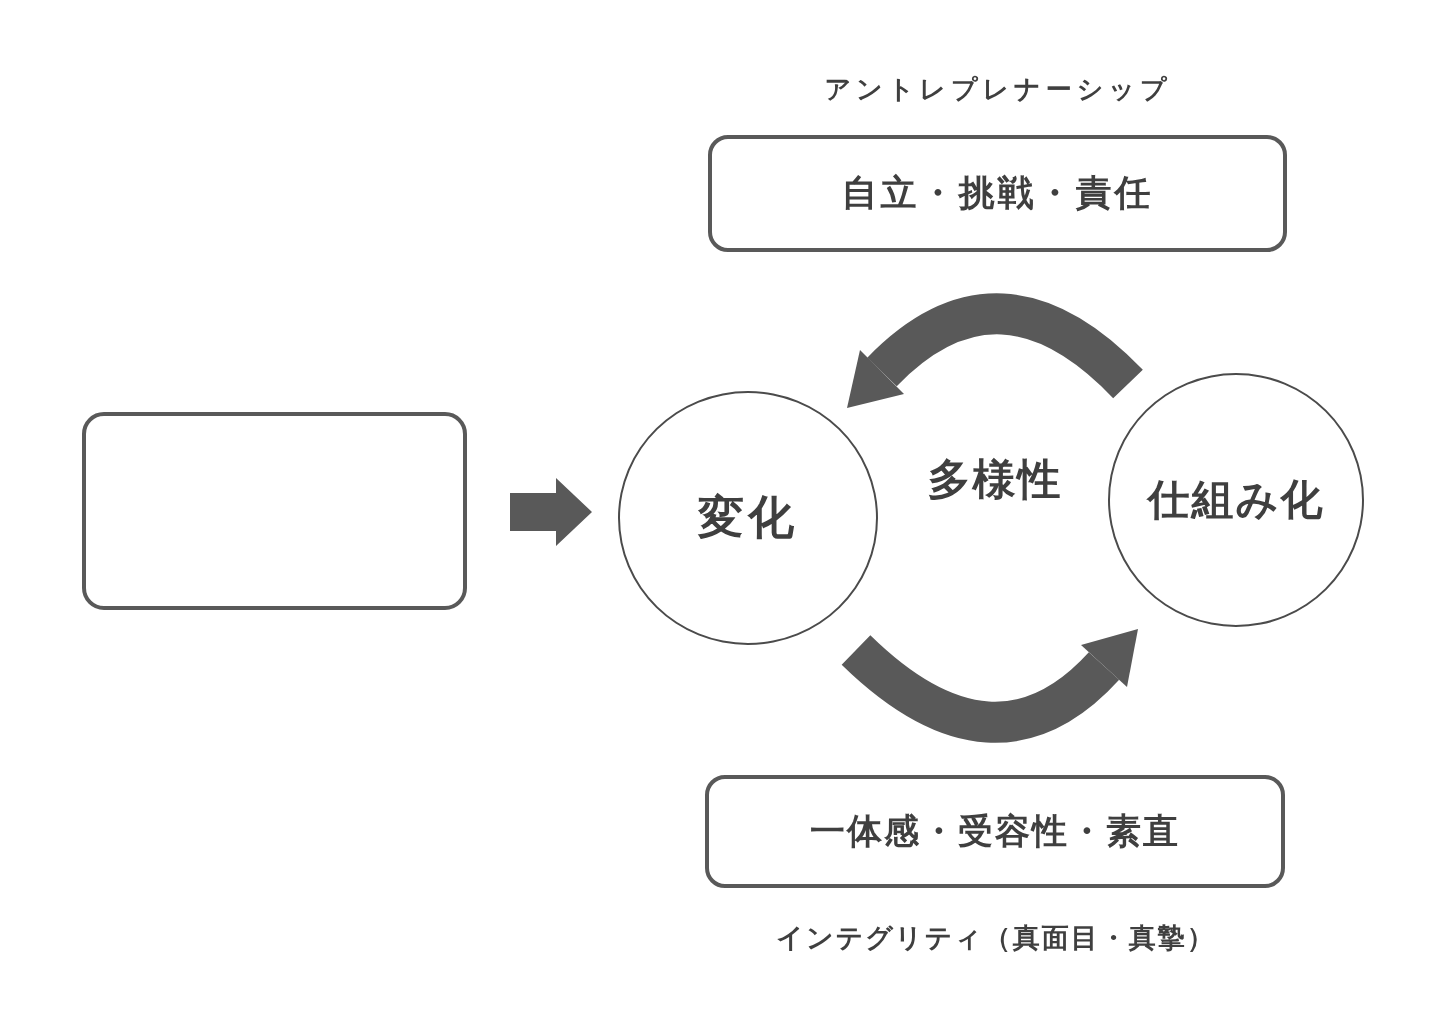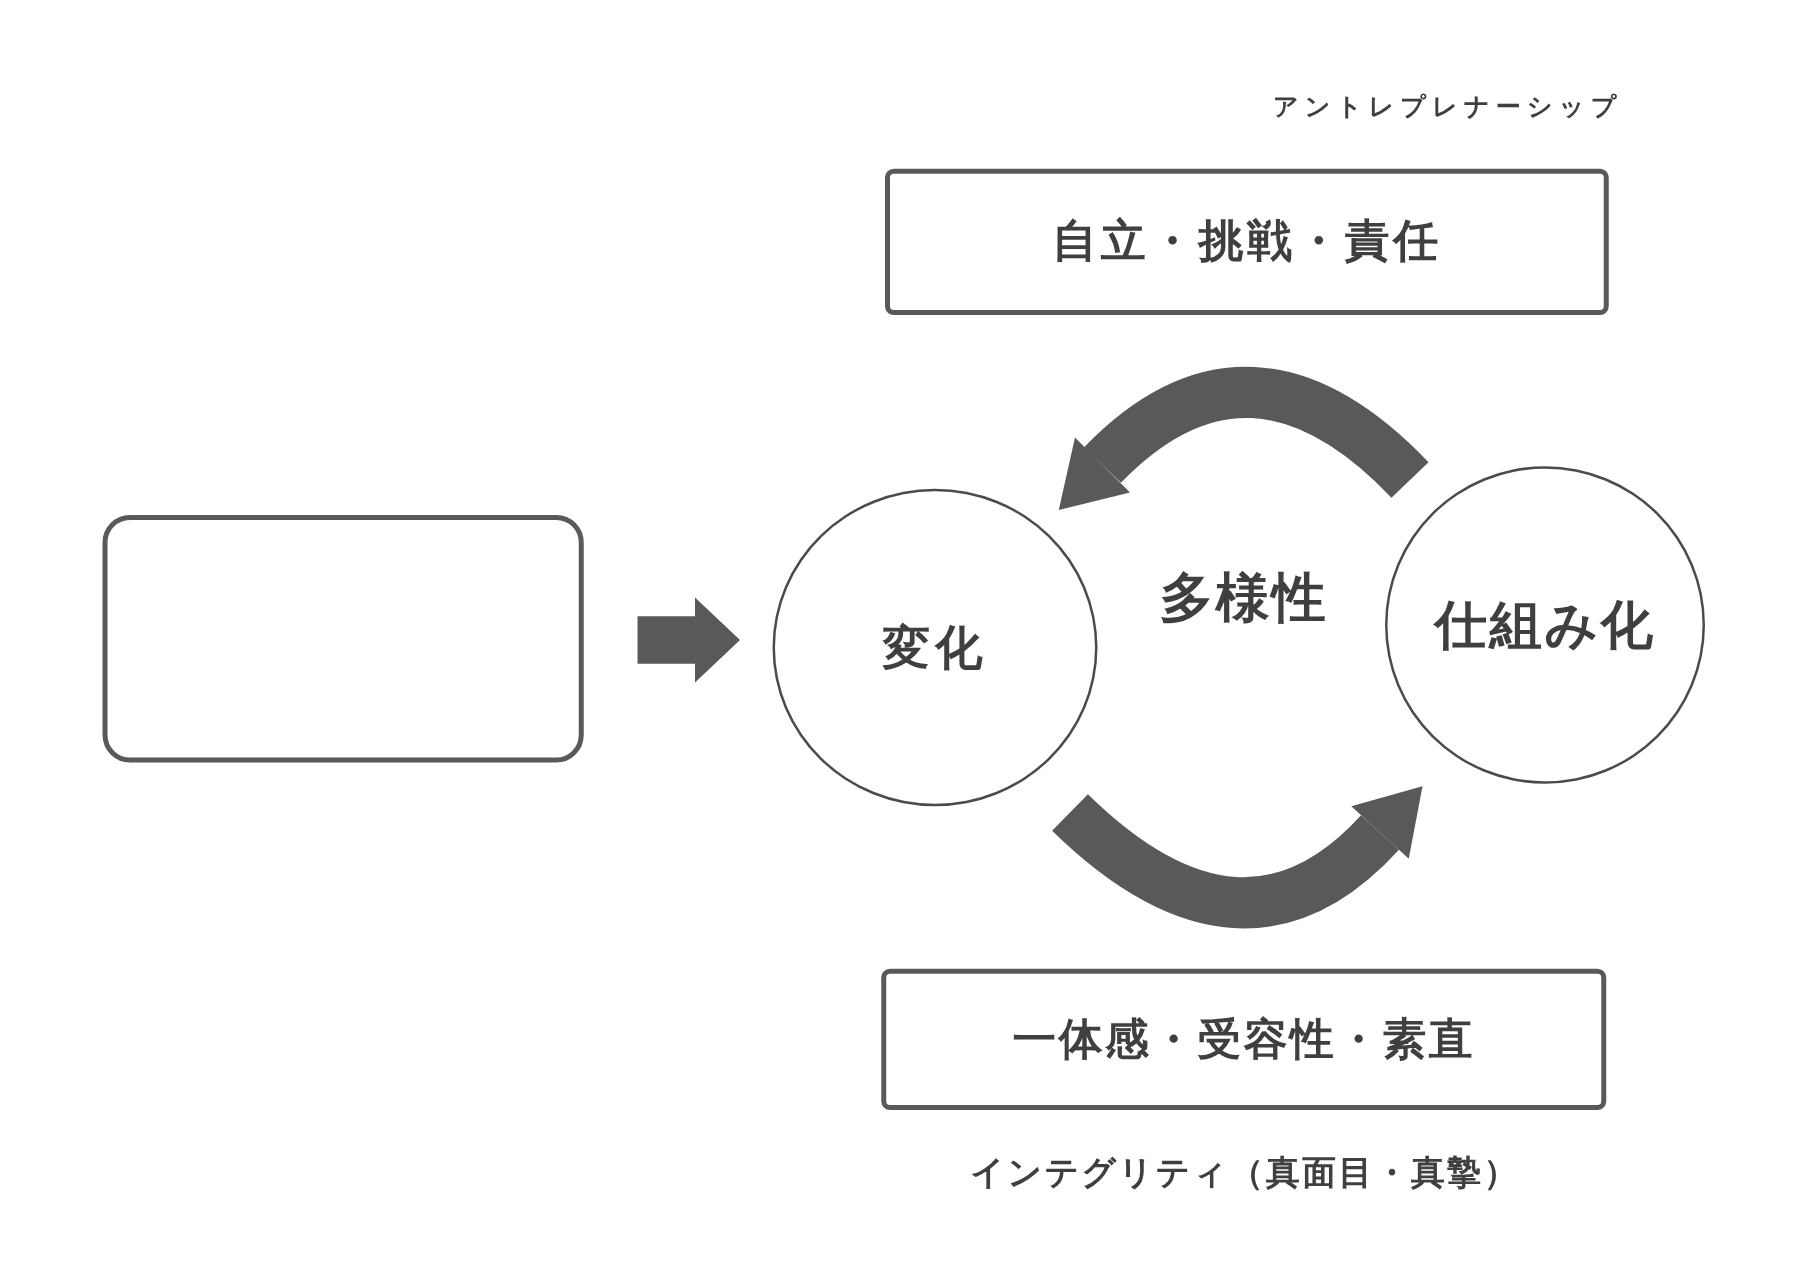--- a/index.html
+++ b/index.html
@@ -18,31 +18,31 @@
   }
   .label {
     position: absolute;
     font-weight: 700;
     color: #3f3f3f;
     text-align: center;
     white-space: nowrap;
   }
   .top-label {
     left: 698px; top: 72px; width: 600px;
-    font-size: 20px; letter-spacing: 5px; text-align: right;
+    font-size: 26px; letter-spacing: 5px;
   }
   .bottom-label {
     left: 696px; top: 920px; width: 600px;
     font-size: 27px; letter-spacing: 2px;
   }
   .box {
     position: absolute;
     box-sizing: border-box;
     border: 4px solid #595959;
-    border-radius: 7px;
+    border-radius: 20px;
     background: #ffffff;
     display: flex;
     align-items: center;
     justify-content: center;
     font-weight: 700;
     color: #3f3f3f;
     white-space: nowrap;
   }
   .top-box {
     left: 708px; top: 135px; width: 579px; height: 117px;
@@ -68,21 +68,21 @@
     background: #ffffff;
     display: flex;
     align-items: center;
     justify-content: center;
     font-weight: 700;
     color: #3f3f3f;
     white-space: nowrap;
   }
   .left-circle {
     left: 618px; top: 391px; width: 260px; height: 254px;
-    font-size: 38px; letter-spacing: 4px;
+    font-size: 46px; letter-spacing: 4px;
   }
   .right-circle {
     left: 1108px; top: 373px; width: 256px; height: 254px;
     font-size: 42px; letter-spacing: 2px;
   }
   .center-text {
     position: absolute;
     left: 875px; top: 452px; width: 240px;
     text-align: center;
     font-weight: 700;

